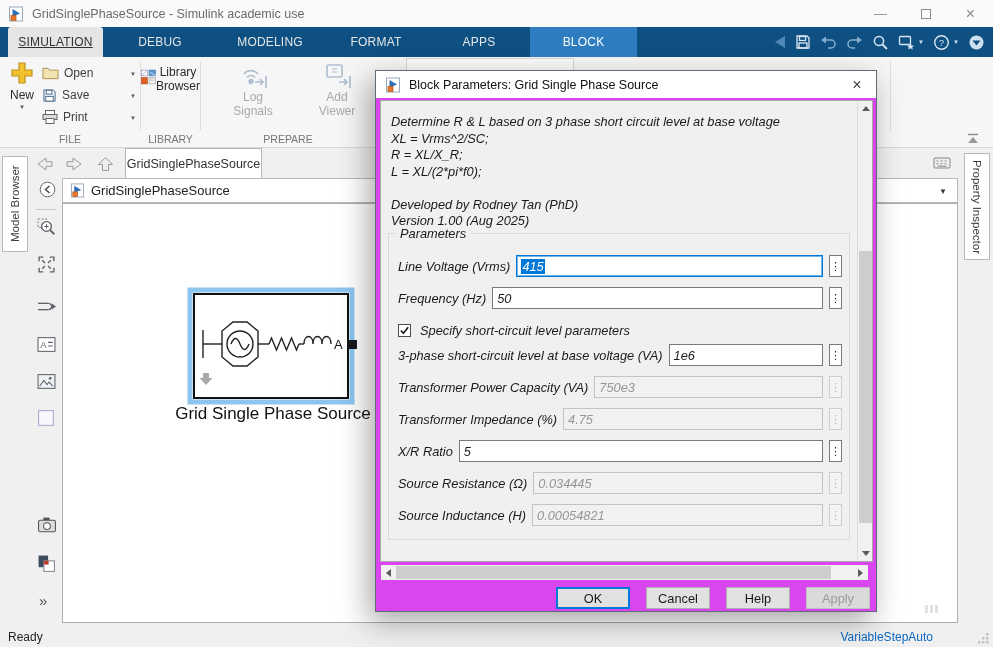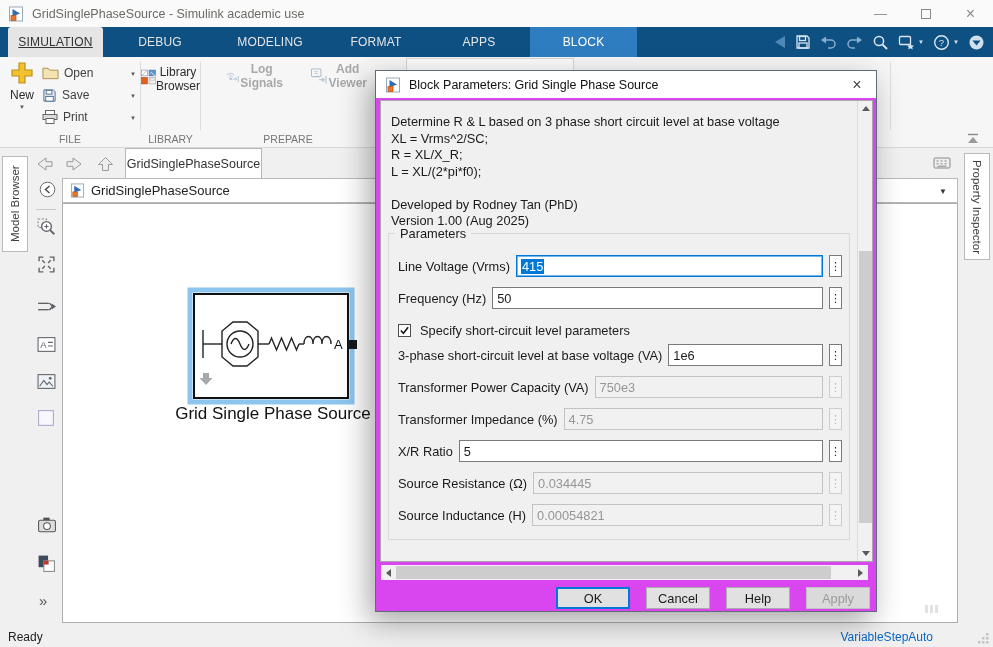--- a/index.html
+++ b/index.html
@@ -29,21 +29,21 @@
   .grp-label{position:absolute;bottom:2px;left:0;right:0;text-align:center;font-size:10.5px;color:#767676;}
   .ts-div{position:absolute;top:5px;height:68px;width:1px;background:#dcdcdc;}
   .big-btn{position:absolute;left:5px;top:4px;width:34px;display:flex;flex-direction:column;align-items:center;}
   .big-btn .lbl{font-size:12px;color:#2b2b2b;margin-top:3px;}
   .mini-dd{font-size:6px;color:#5a5a5a;margin-top:2px;}
   .file-row{position:absolute;left:42px;width:94px;height:20px;display:flex;align-items:center;gap:5px;}
   .file-row .lbl{font-size:12px;color:#404040;flex:1;}
   .two-line{font-size:12px;color:#2b2b2b;text-align:center;width:54px;line-height:14px;}
   .dis .two-line{color:#a9a9a9;}
   .prep-panel{position:absolute;left:205px;top:1px;width:168px;height:73px;border:1px solid #d6d6d6;background:#fbfbfb;}
-  .prep-btn{position:absolute;top:5px;width:60px;display:flex;flex-direction:row;align-items:flex-start;font-weight:bold;}
+  .prep-btn{position:absolute;top:5px;width:60px;display:flex;flex-direction:column;align-items:center;}
   #ribbon-collapse{position:absolute;left:966px;top:76px;}
 
   
   #workarea{position:absolute;left:0;top:148px;width:993px;height:480px;background:#f0f0f0;}
   .vtab{background:#fff;border:1px solid #b9b9b9;font-size:11.5px;color:#3c3c3c;display:flex;align-items:center;justify-content:center;}
   #mb-tab{position:absolute;left:2px;top:8px;width:26px;height:96px;writing-mode:vertical-rl;transform:rotate(180deg);}
   #pi-tab{position:absolute;left:964px;top:5px;width:26px;height:107px;writing-mode:vertical-rl;}
   .navarrow{position:absolute;top:7px;}
   #doc-tab{position:absolute;left:125px;top:0;width:137px;height:30px;background:#fff;border:1px solid #b6b6b6;border-bottom:none;
     display:flex;align-items:center;justify-content:center;font-size:12.5px;color:#333;}
@@ -68,21 +68,21 @@
   #sb-solver{position:absolute;right:60px;top:2px;color:#0a66c2;}
   #sb-grip{position:absolute;right:4px;top:5px;}
 
   
   #dialog{position:absolute;left:375px;top:70px;width:502px;height:542px;background:#d946ef;border:1px solid #5f6b76;
     box-shadow:-6px 10px 28px rgba(0,0,0,.35);z-index:50;}
   #dlg-title{position:absolute;left:0;top:0;width:100%;height:27px;background:#fff;display:flex;align-items:center;}
   #dlg-title .d-icon{margin-left:9px;width:16px;height:16px;}
   #dlg-title .d-text{margin-left:8px;font-size:12.5px;color:#111;}
   #dlg-close{position:absolute;right:6px;top:0;width:26px;height:27px;display:flex;align-items:center;justify-content:center;font-size:16px;color:#444;}
-  #dlg-pane{position:absolute;left:4px;top:29px;width:493px;height:462px;border:1px solid #a9a9a9;background:#f0f0f0;}
+  #dlg-pane{position:absolute;left:4px;top:29px;width:493px;height:462px;border:1px solid #a9a9a9;background:#f0f0f0;font-style:italic;}
   #dlg-content{position:absolute;left:0;top:0;width:477px;height:460px;overflow:hidden;}
   #dlg-desc{padding:13px 12px 0 10px;font-size:12.8px;line-height:16.5px;color:#1a1a1a;white-space:pre-line;}
   #param-group{position:absolute;left:7px;top:132px;width:462px;height:307px;border:1px solid #d9d9d9;}
   #param-group .legend{position:absolute;left:6px;top:-8px;background:#f0f0f0;padding:0 5px;font-size:12.8px;color:#1a1a1a;}
   .prow{position:absolute;left:9px;width:444px;height:22px;display:flex;align-items:center;gap:6px;}
   .prow .plabel{font-size:12.8px;color:#1a1a1a;white-space:nowrap;}
   .inp{flex:1;height:22px;background:#fff;border:1px solid #7a7a7a;font-size:12.8px;color:#1a1a1a;display:flex;align-items:center;padding-left:4px;}
   .inp.focus{border-color:#0078d7;box-shadow:inset 0 0 0 1px rgba(0,120,215,.55);}
   .sel{background:#0078d7;color:#fff;padding:0 1px;}
   .inp.off{background:#f1f1f1;border-color:#c3c3c3;color:#969696;}

